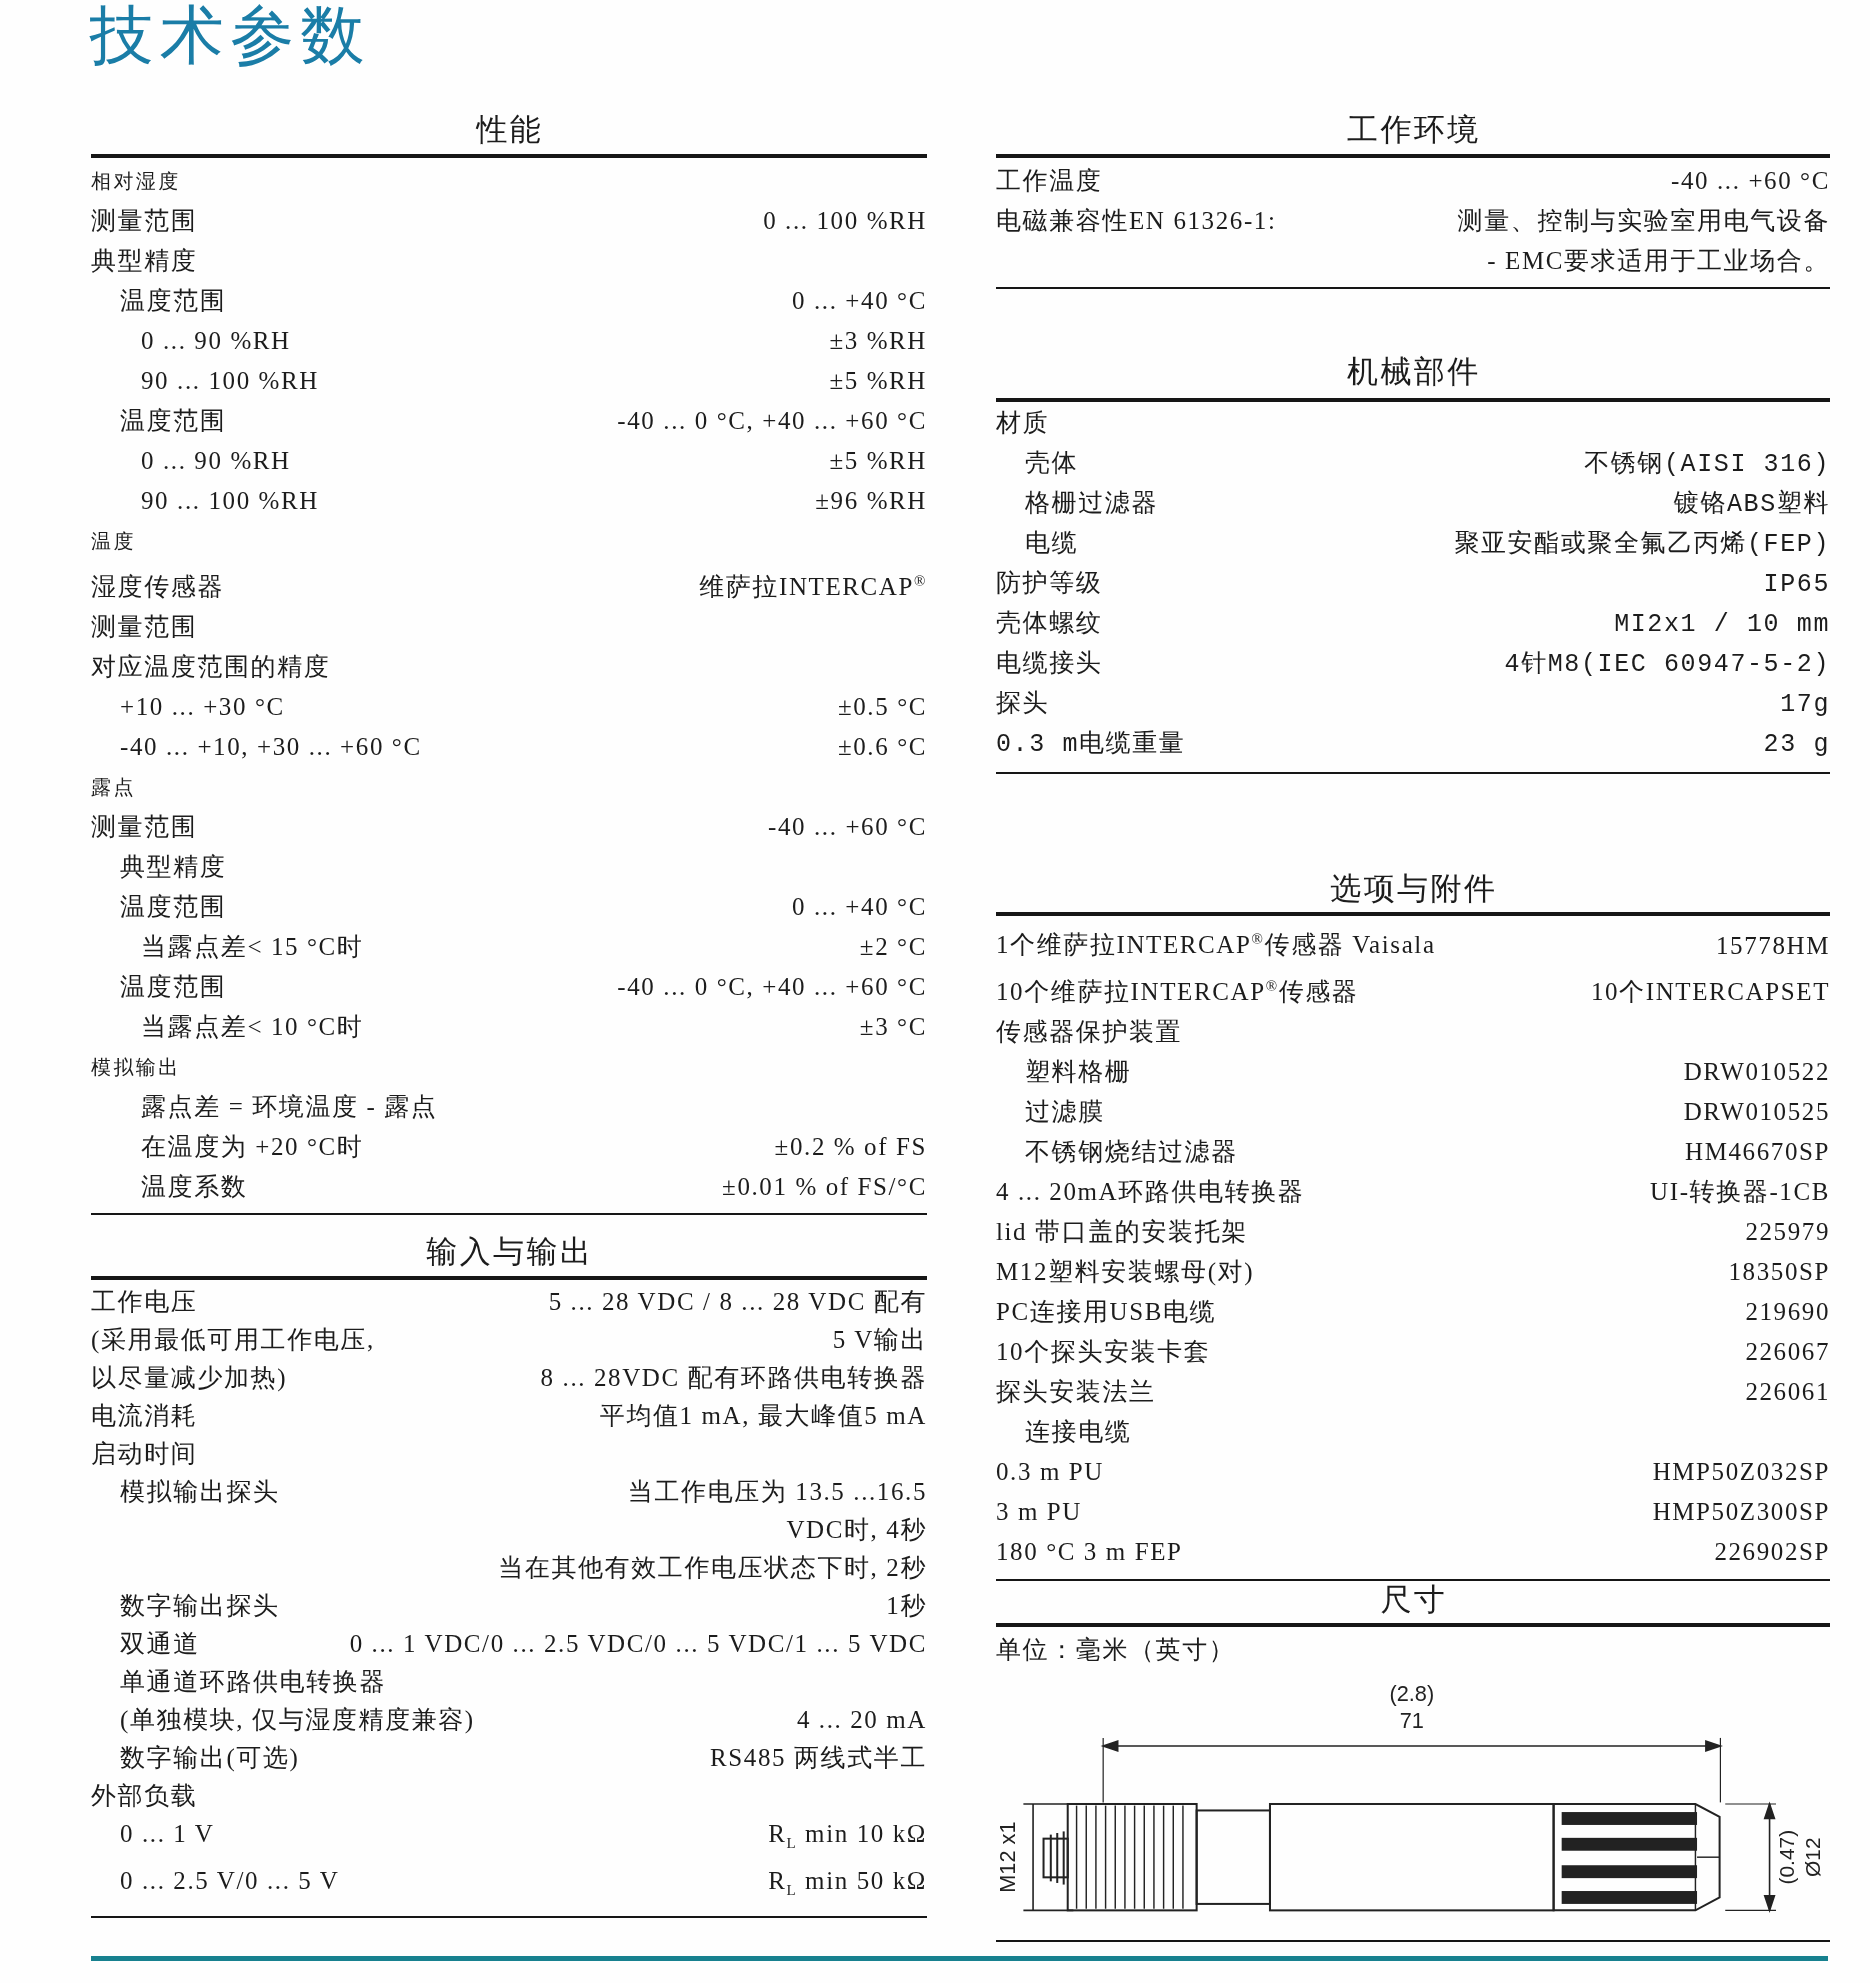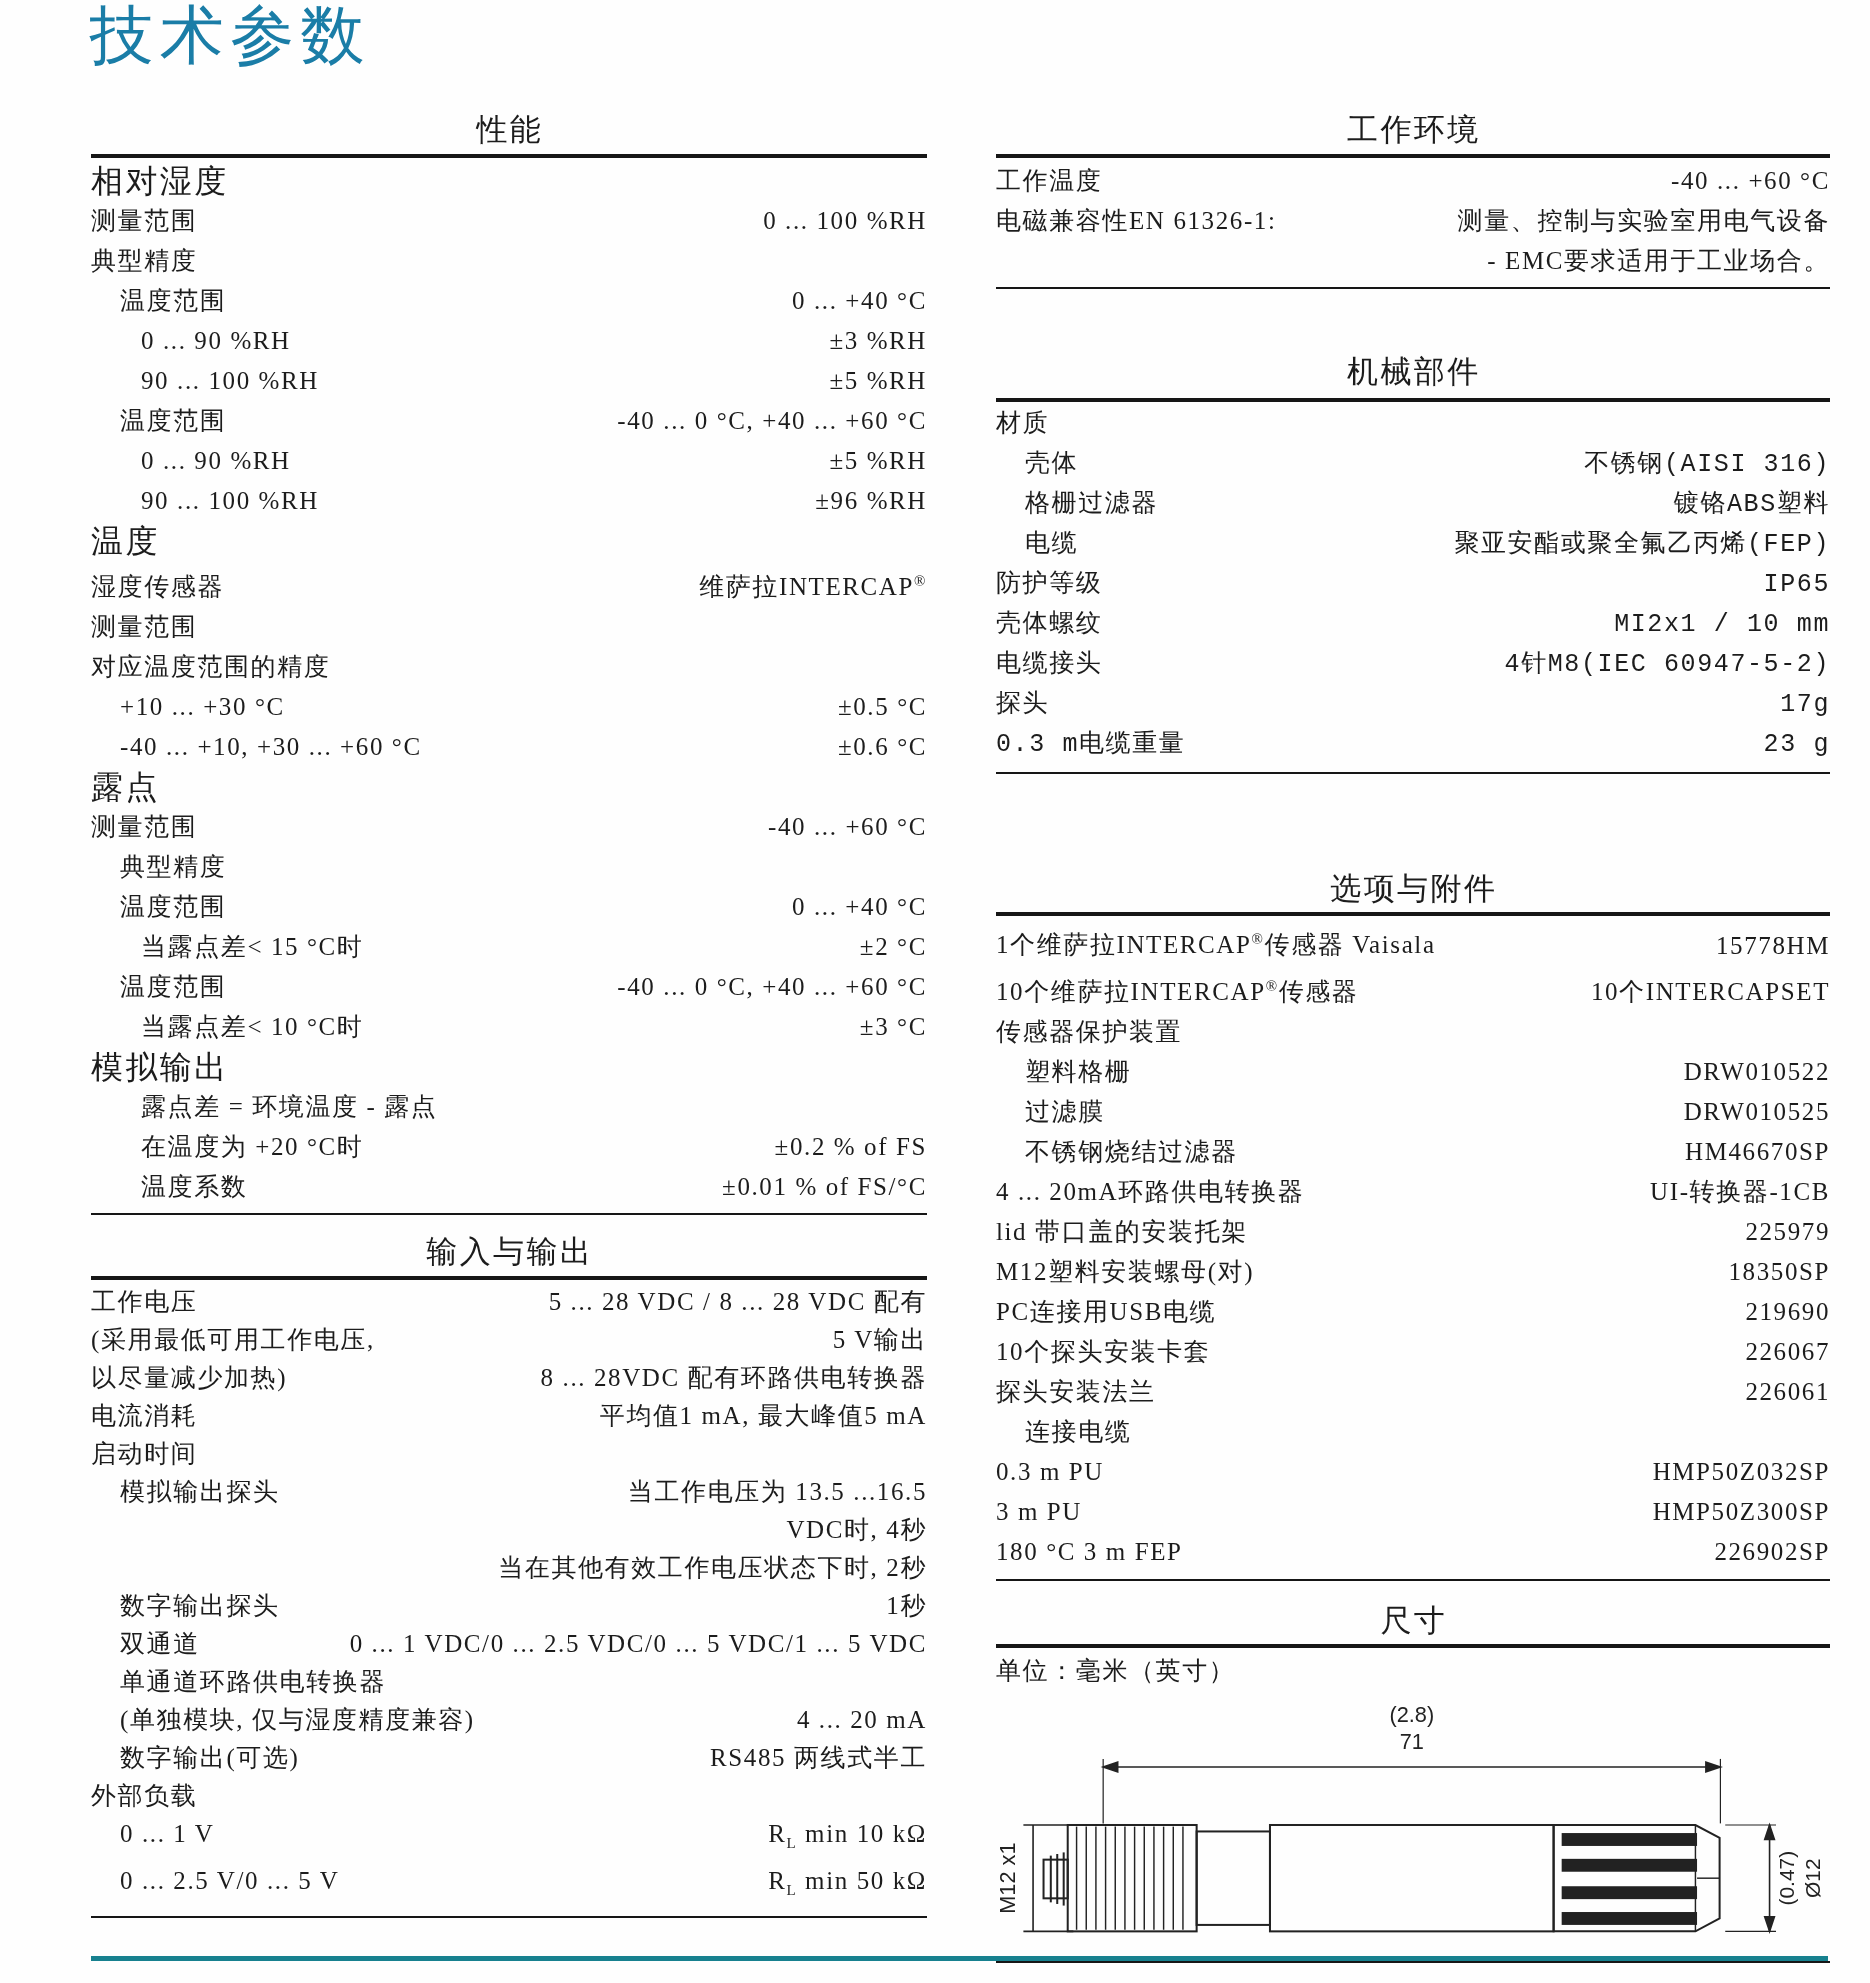--- a/index.html
+++ b/index.html
@@ -23,28 +23,28 @@
     padding:0 0 5.6px 1.6px;border-bottom:4px solid var(--rule);line-height:1.2;text-align:center;
   }
   .sec-body{padding-top:3.2px;}
   .row{
     display:flex;align-items:baseline;
     font-size:25px;line-height:40px;min-height:40px;letter-spacing:1.6px;
   }
   .sec-io .row{line-height:38px;min-height:38px;justify-content:flex-end;}
   .row .lbl{white-space:nowrap;}
   .row .val{flex:1;text-align:right;white-space:nowrap;}
-  .row.sub{font-size:32px;letter-spacing:2.4px;}
+  .row.sub{font-size:20px;letter-spacing:2.4px;}
   .ind1{padding-left:29px;}
   .ind2{padding-left:50px;}
   sub{font-size:60%;} sup{font-size:60%;}
   .sec-perf{margin-bottom:18px;}
   .sec-env{margin-bottom:66px;}
   .sec-mech{margin-bottom:96px;font-family:Liberation Mono, monospace;}
-  .sec-opt{margin-bottom:21px;}
+  .sec-opt{}
   .diagram-wrap{padding-top:4.8px;}
   svg.dim-svg{display:block;width:834px;height:258px;}
   svg.dim-svg text{font-family:"Liberation Sans","DejaVu Sans",sans-serif;fill:#222;}
   .footer-rule{
     position:absolute;left:91px;right:42px;top:1954px;height:5.6px;
     background:var(--footer);
   }
 </style>
 </head>
 <body>

